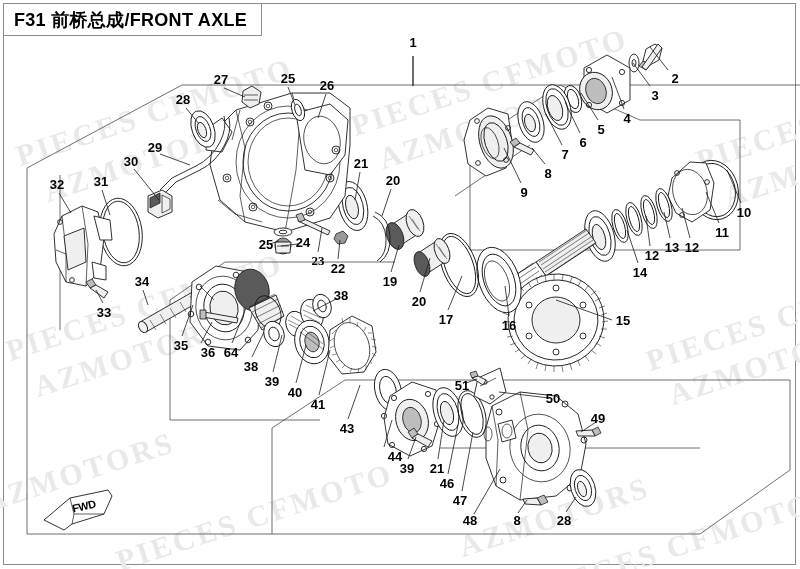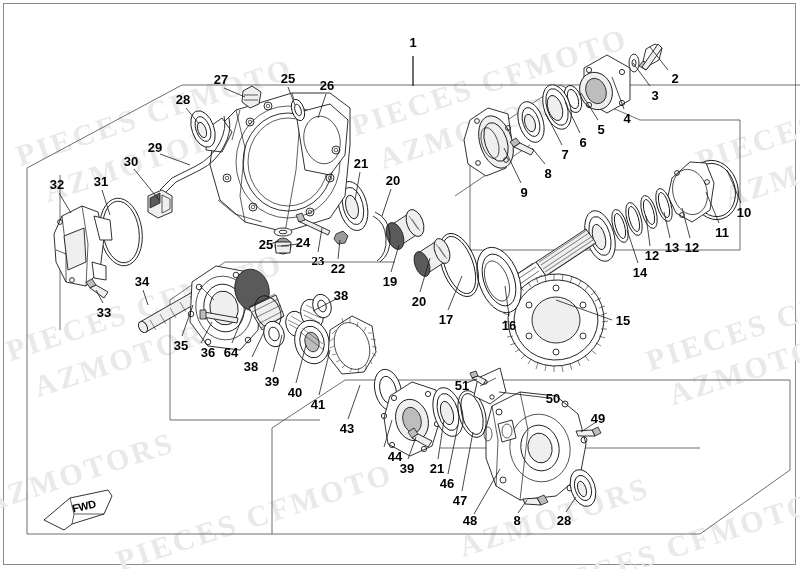--- a/index.html
+++ b/index.html
@@ -702,20 +702,23 @@
         <line x1="462" y1="491" x2="473" y2="432" stroke="#1a1a1a" stroke-width="0.8"></line>
         <line x1="474" y1="514" x2="500" y2="469" stroke="#1a1a1a" stroke-width="0.8"></line>
         <line x1="518" y1="513" x2="527" y2="500" stroke="#1a1a1a" stroke-width="0.8"></line>
         <line x1="566" y1="512" x2="576" y2="497" stroke="#1a1a1a" stroke-width="0.8"></line>
         <line x1="596" y1="422" x2="581" y2="432" stroke="#1a1a1a" stroke-width="0.8"></line>
         <line x1="549" y1="398" x2="499" y2="392" stroke="#1a1a1a" stroke-width="0.8"></line>
         <line x1="466" y1="383" x2="477" y2="379" stroke="#1a1a1a" stroke-width="0.8"></line>
       </g>
   </svg>
 
+  <div id="title-bar">
+    <span id="title-text">F31 前桥总成/FRONT AXLE</span>
+  </div>
 
   <div class="fwd-label" style="left:72px; top:500px;">FWD</div>
 
   <div id="callout-layer">
       <div class="callout" style="left: 413px; top: 42px;">1</div>
       <div class="callout" style="left: 675px; top: 78px;">2</div>
       <div class="callout" style="left: 655px; top: 95px;">3</div>
       <div class="callout" style="left: 627px; top: 118px;">4</div>
       <div class="callout" style="left: 601px; top: 129px;">5</div>
       <div class="callout" style="left: 583px; top: 142px;">6</div>

